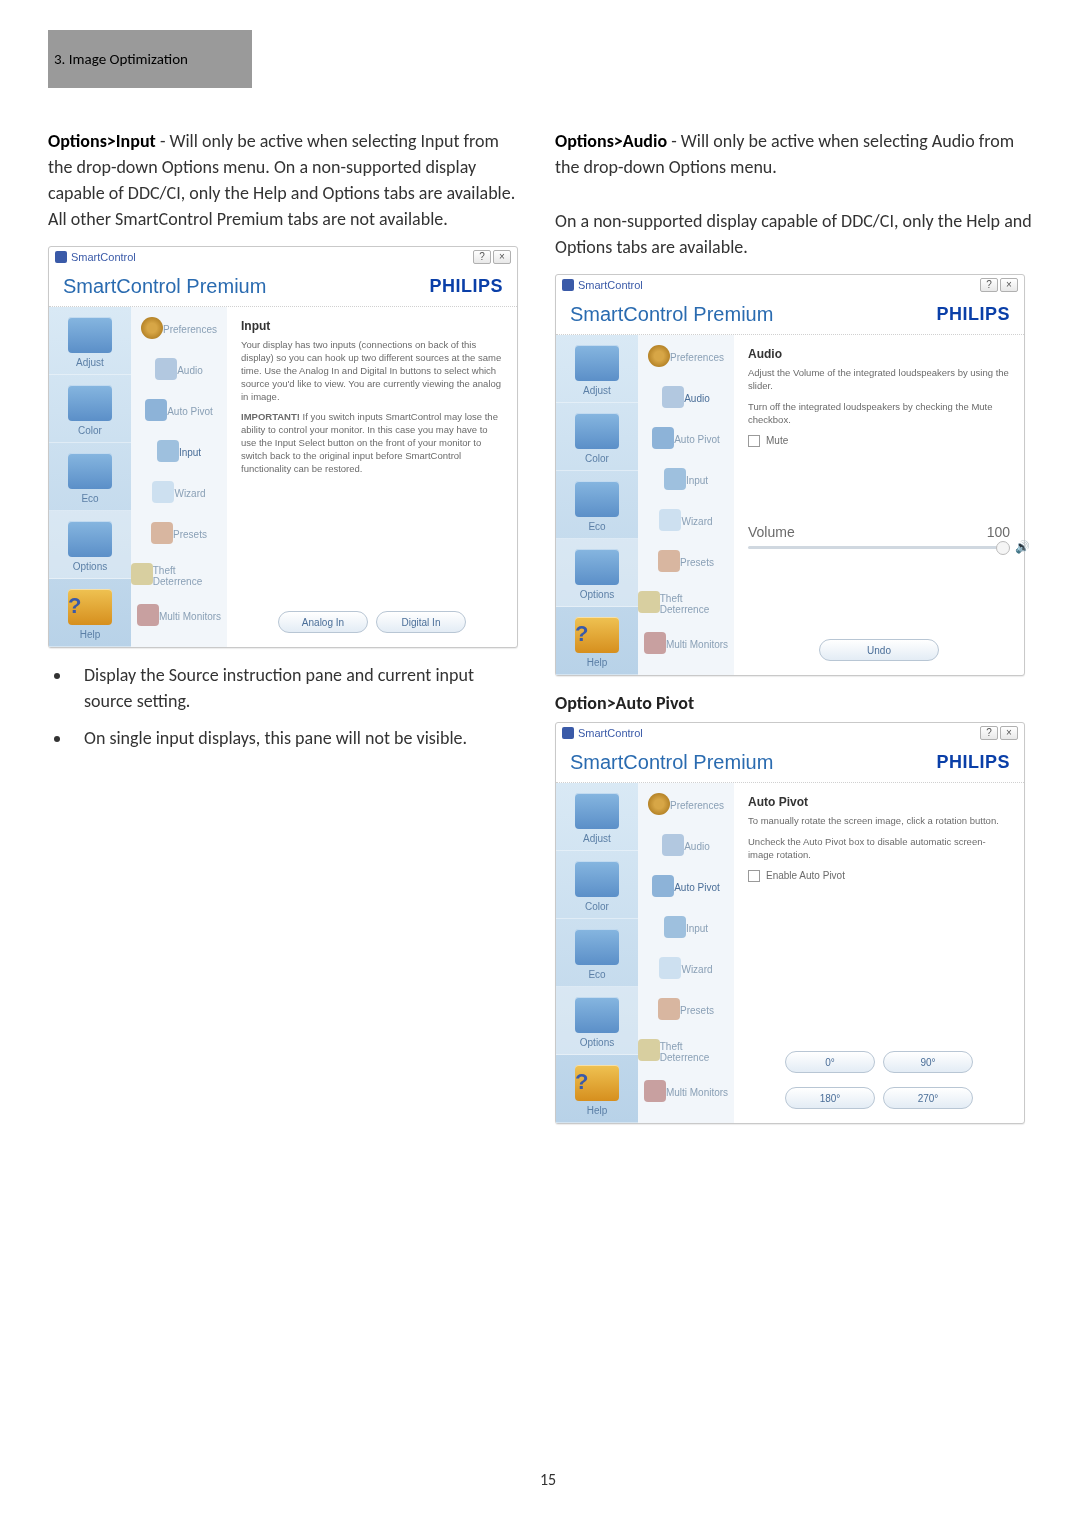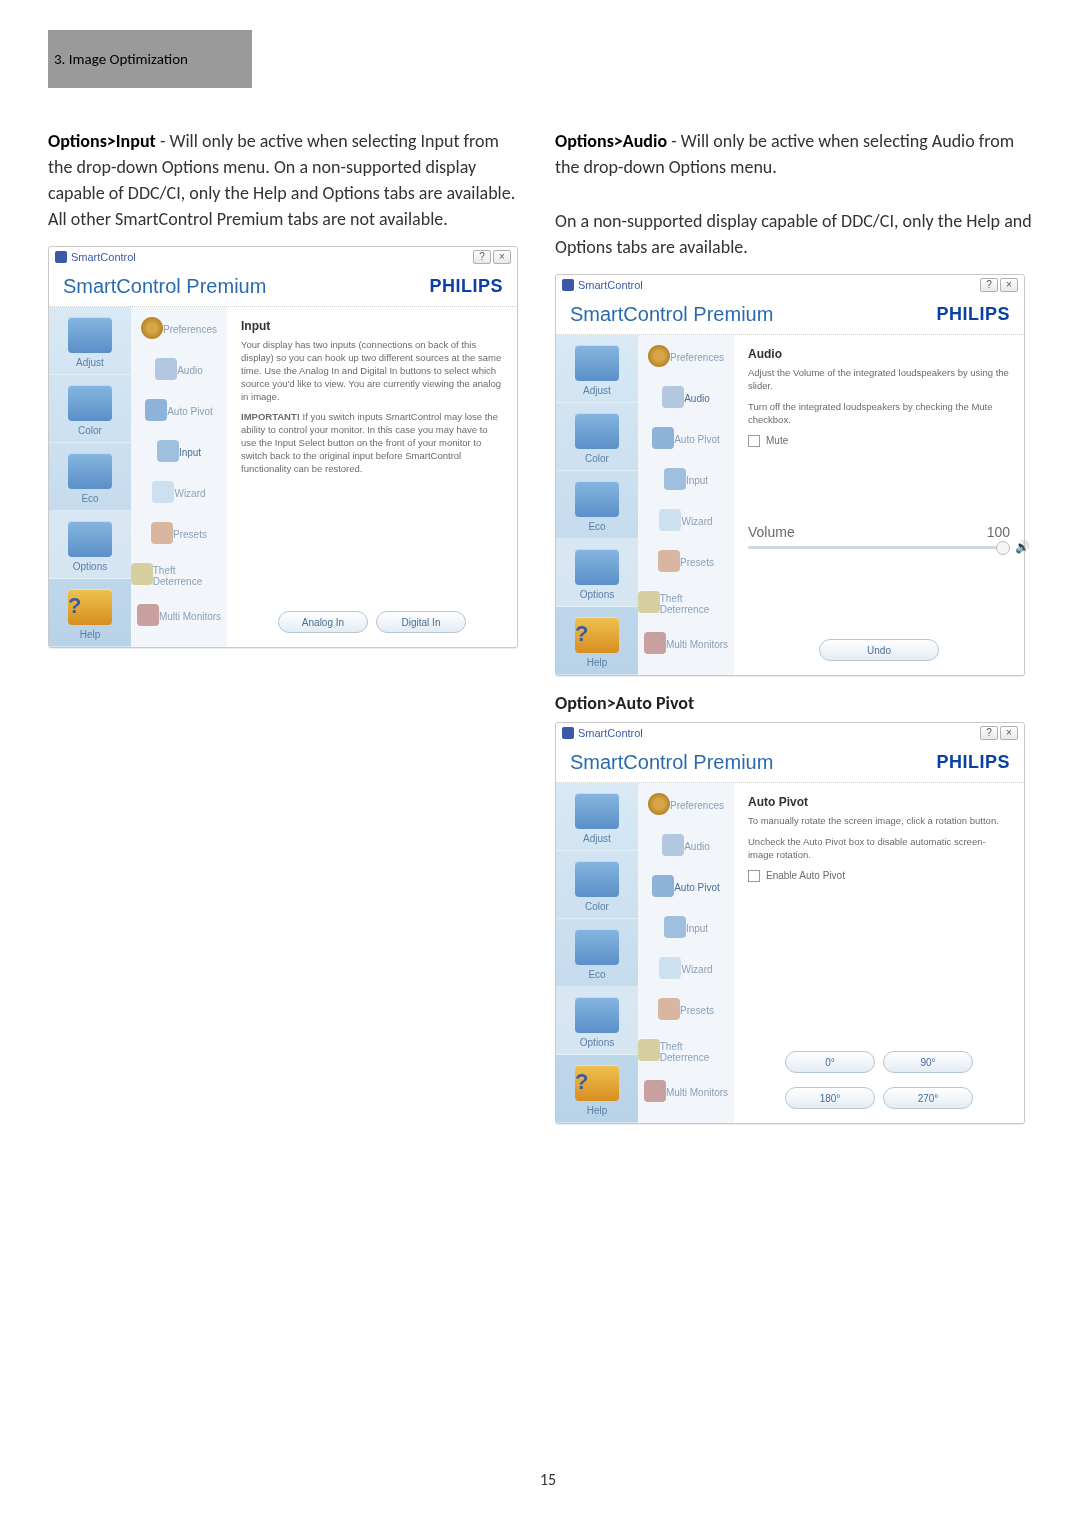--- a/index.html
+++ b/index.html
@@ -235,20 +235,24 @@
           <p>Your display has two inputs (connections on back of this display) so you can hook up two different sources at the same time. Use the Analog In and Digital In buttons to select which source you'd like to view. You are currently viewing the analog in image.</p>
           <p><b>IMPORTANT!</b><span> If you switch inputs SmartControl may lose the ability to control your monitor. In this case you may have to use the Input Select button on the front of your monitor to switch back to the original input before SmartControl functionality can be restored.</span></p>
           <div class="btnrow">
             <div class="pillbtn">Analog In</div>
             <div class="pillbtn">Digital In</div>
           </div>
         </div>
       </div>
     </div>
 
+    <ul class="bullets">
+      <li>Display the Source instruction pane and current input source setting.</li>
+      <li>On single input displays, this pane will not be visible.</li>
+    </ul>
   </div>
 
   <div class="col">
     <p class="para">
       <span class="bold">Options&gt;Audio</span><span> - Will only be active when selecting Audio from the drop-down Options menu.</span>
     </p>
     <p class="para">On a non-supported display capable of DDC/CI, only the Help and Options tabs are available.</p>
 
     <div class="win">
       <div class="win-titlebar">

